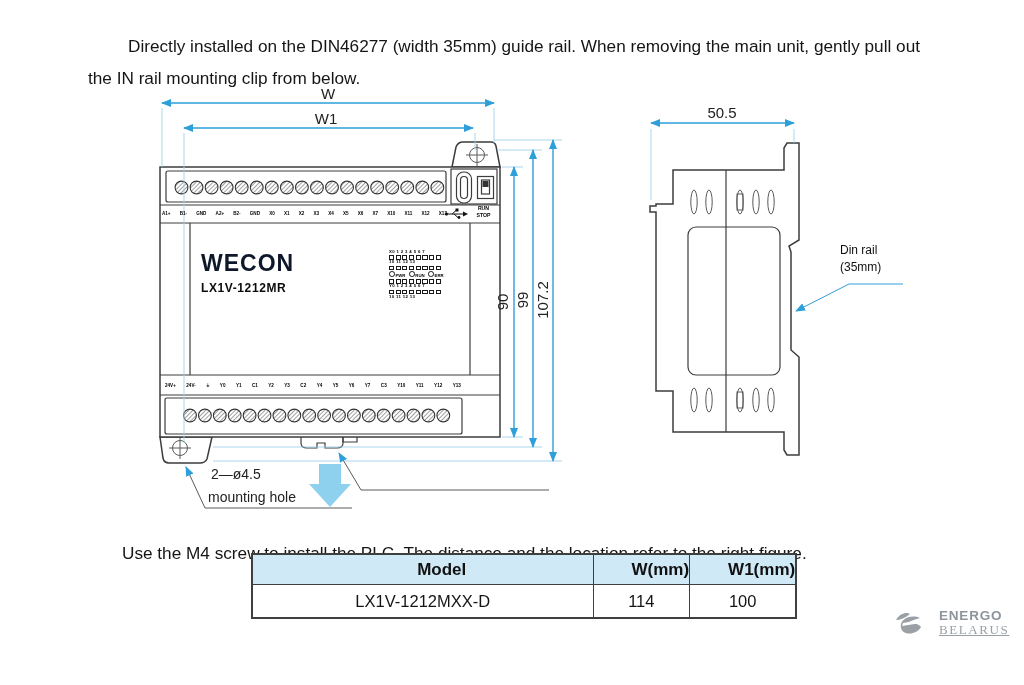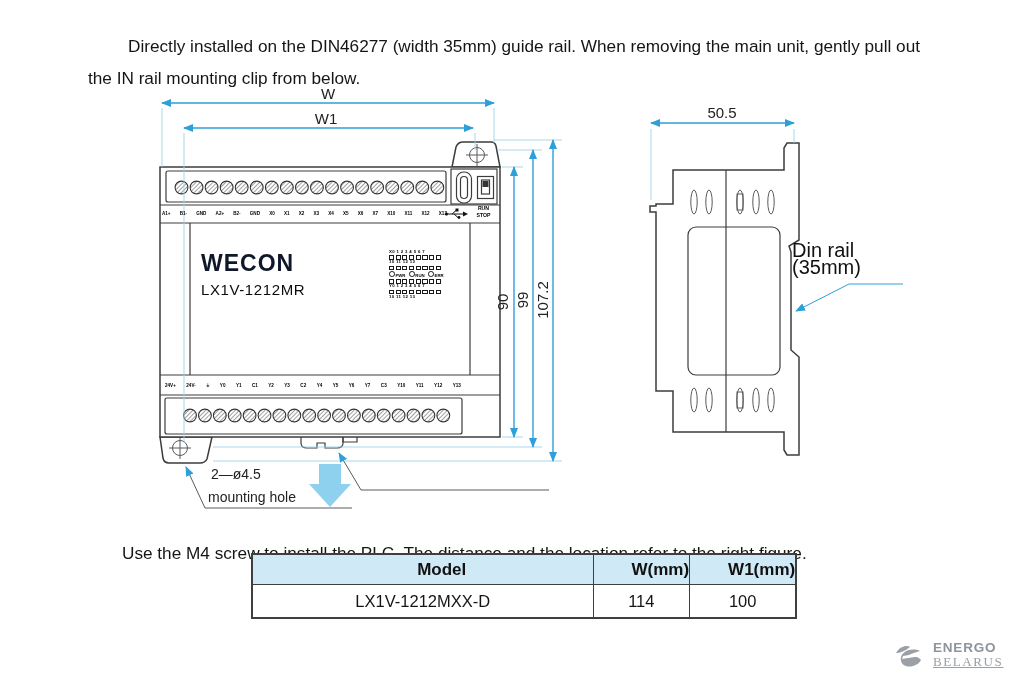--- a/index.html
+++ b/index.html
@@ -19,43 +19,43 @@
   .dimtxt{font-family:"Liberation Sans","DejaVu Sans",sans-serif;font-size:15px;fill:#222;}
   
   .terms{display:flex;justify-content:space-between;align-items:center;
          font-size:4.6px;font-weight:bold;color:#000;}
   .terms span{white-space:nowrap;}
   .tstrip-top{left:162px;top:205px;width:285px;height:17px;}
   .tstrip-bot{left:165px;top:376px;width:296px;height:18px;}
   .runstop{left:469px;top:205px;width:29px;text-align:center;font-size:5.2px;font-weight:bold;line-height:7px;color:#000;}
   
   .brand{left:201px;top:250px;font-size:23px;font-weight:900;letter-spacing:1px;color:#0f172a;}
-  .model{left:201px;top:281px;font-size:15px;font-weight:normal;letter-spacing:0.6px;color:#0b0b0b;}
+  .model{left:201px;top:281px;font-size:12px;font-weight:bold;letter-spacing:0.6px;color:#0b0b0b;}
   
   .led{left:389px;top:250px;width:74px;color:#000;}
   .led-lbl{font-size:4.3px;font-weight:bold;letter-spacing:0.35px;line-height:4.6px;white-space:nowrap;}
   .led-row{display:flex;gap:1.6px;margin:0.8px 0;}
   .led-row span{width:5.1px;height:4.2px;border:0.9px solid #1a1a1a;box-sizing:border-box;background:#fff;}
   .led-status{display:flex;gap:3.5px;align-items:center;font-size:4.3px;font-weight:bold;margin:1.4px 0;white-space:nowrap;}
   .led-status .dot{width:3.6px;height:3.6px;border:0.9px solid #1a1a1a;border-radius:50%;display:inline-block;margin-right:0.8px;}
   
   .callout{font-size:14px;color:#222;white-space:nowrap;}
   .mh1{left:211px;top:466px;}
   .mh2{left:208px;top:489px;}
   .buckle{left:367px;top:470px;font-size:15px;font-weight:600;letter-spacing:0.2px;}
-  .dinrail{left:792px;top:242px;font-size:20px;line-height:17px;}
+  .dinrail{left:840px;top:242px;font-size:12px;line-height:17px;}
   
   .dimtable{left:251px;top:553px;border-collapse:collapse;table-layout:fixed;background:#fff;}
   .dimtable th,.dimtable td{border:1.4px solid #3f3f3f;text-align:center;padding:0;}
   .dimtable{border:2px solid #3f3f3f;}
   .dimtable th{height:29px;font-size:17px;font-weight:bold;background:#cfe9f7;padding-left:38px;}
   .dimtable td{height:32px;font-size:16.5px;font-weight:normal;color:#151515;}
   .c-model{width:341px;} .c-w{width:91px;} .c-w1{width:104px;}
   
-  .wm{left:893px;top:641px;width:130px;height:40px;display:flex;gap:6px;}
+  .wm{left:893px;top:603px;width:130px;height:40px;display:flex;align-items:center;gap:12px;}
   .wm-txt{display:flex;flex-direction:column;line-height:14px;}
   .wm-1{font-size:13.5px;font-weight:bold;letter-spacing:0.8px;color:#8d949b;}
   .wm-2{font-family:"Liberation Serif","DejaVu Serif",serif;font-size:13px;letter-spacing:1.6px;color:#98a0a5;text-decoration:underline;}
 </style>
 </head>
 <body>
 
 <div id="page">
 
   <p class="abs intro">Directly installed on the DIN46277 (width 35mm) guide rail. When removing the main unit, gently pull out the IN rail mounting clip from below.</p>

